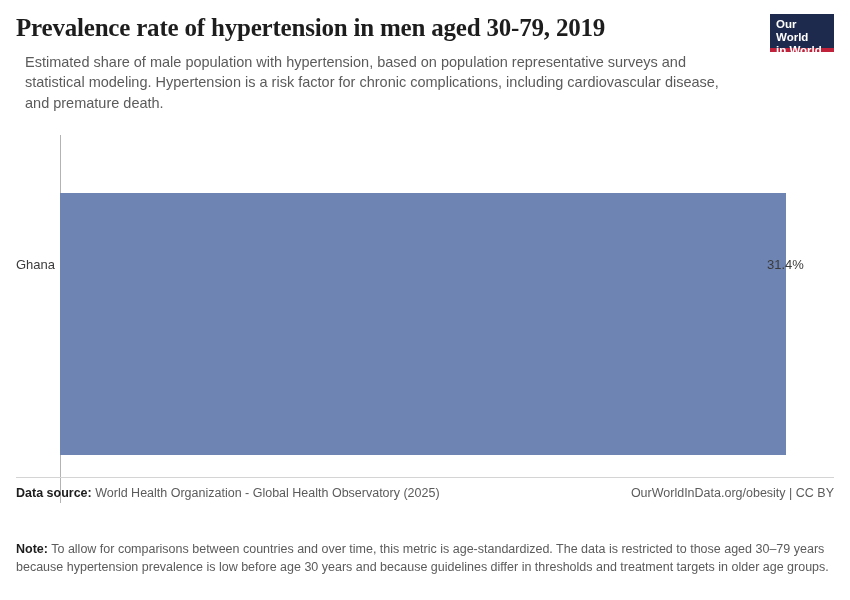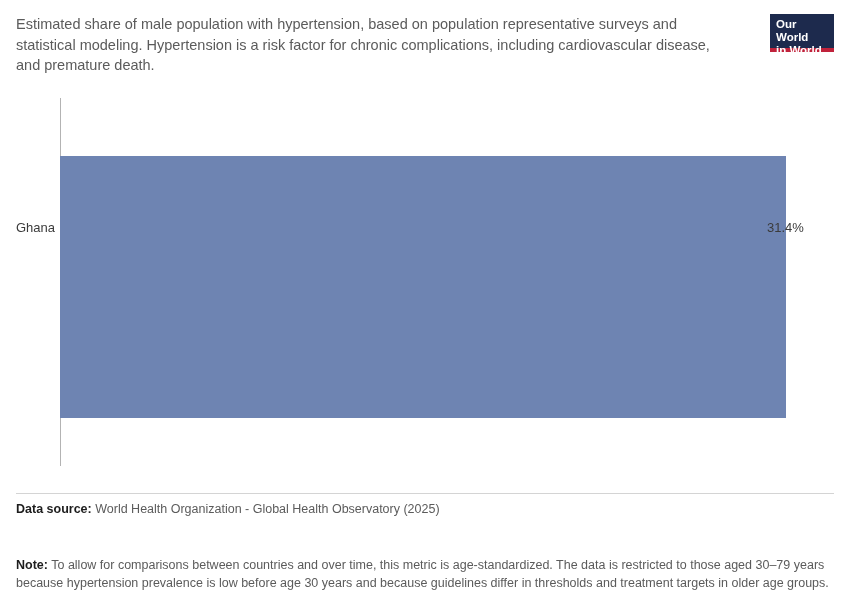--- a/index.html
+++ b/index.html
@@ -33,21 +33,21 @@
     letter-spacing: -0.2px;
     color: #1d1d1d;
     margin: 0 0 8px 0;
     line-height: 1.15;
   }
   .subtitle {
     font-size: 14.5px;
     line-height: 1.42;
     color: #5b5b5b;
     max-width: 720px;
-    margin: 0;
+    margin: 9px;
   }
 
   .owid-logo {
     position: absolute;
     top: 0px;
     right: 0px;
     width: 64px;
     height: 38px;
     background: #1d2a4d;
     color: #ffffff;
@@ -108,21 +108,21 @@
     font-size: 13px;
     color: #3b3b3b;
     white-space: nowrap;
   }
 
   
   .footer {
     position: absolute;
     left: 16px;
     right: 16px;
-    bottom: 8px;
+    bottom: 24px;
   }
   .footer-rule {
     height: 1px;
     background: #d4d4d4;
     margin-bottom: 8px;
   }
   .footer-top {
     display: flex;
     justify-content: space-between;
     align-items: baseline;
@@ -145,20 +145,21 @@
   .footer-note b {
     color: #1d1d1d;
   }
 </style>
 </head>
 <body>
 
 <div class="page">
 
   <div class="header">
+    <h1 class="title">Prevalence rate of hypertension in men aged 30-79, 2019</h1>
     <p class="subtitle">Estimated share of male population with hypertension, based on population representative surveys and statistical modeling. Hypertension is a risk factor for chronic complications, including cardiovascular disease, and premature death.</p>
     <div class="owid-logo">
       <span>Our World</span>
       <span>in World</span>
     </div>
   </div>
 
   <div class="chart-area">
     <div class="axis-line"></div>
     <div class="bar-label">Ghana</div>
@@ -168,20 +169,21 @@
     <div class="bar-value">31.4%</div>
   </div>
 
   <div class="footer">
     <div class="footer-rule"></div>
     <div class="footer-top">
       <div>
         <b>Data source:</b>
         <span>World Health Organization - Global Health Observatory (2025)</span>
       </div>
+      <div class="footer-right">OurWorldInData.org/obesity | CC BY</div>
     </div>
     <div class="footer-note">
       <b>Note:</b>
       <span>To allow for comparisons between countries and over time, this metric is age-standardized. The data is restricted to those aged 30–79 years because hypertension prevalence is low before age 30 years and because guidelines differ in thresholds and treatment targets in older age groups.</span>
     </div>
   </div>
 
 </div>
 
 </body></html>

